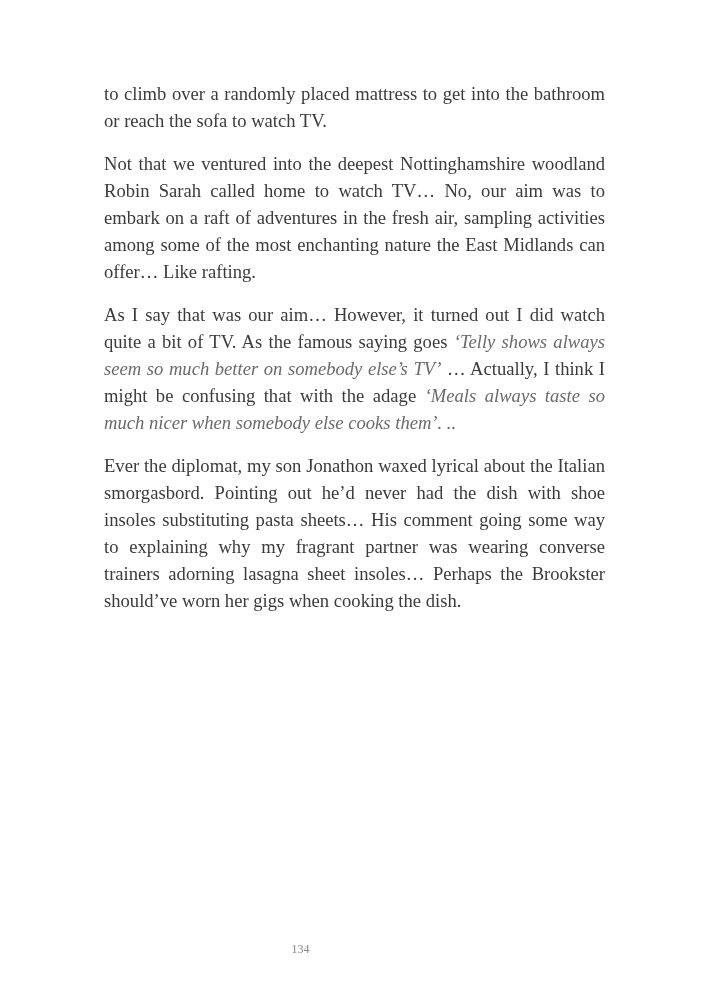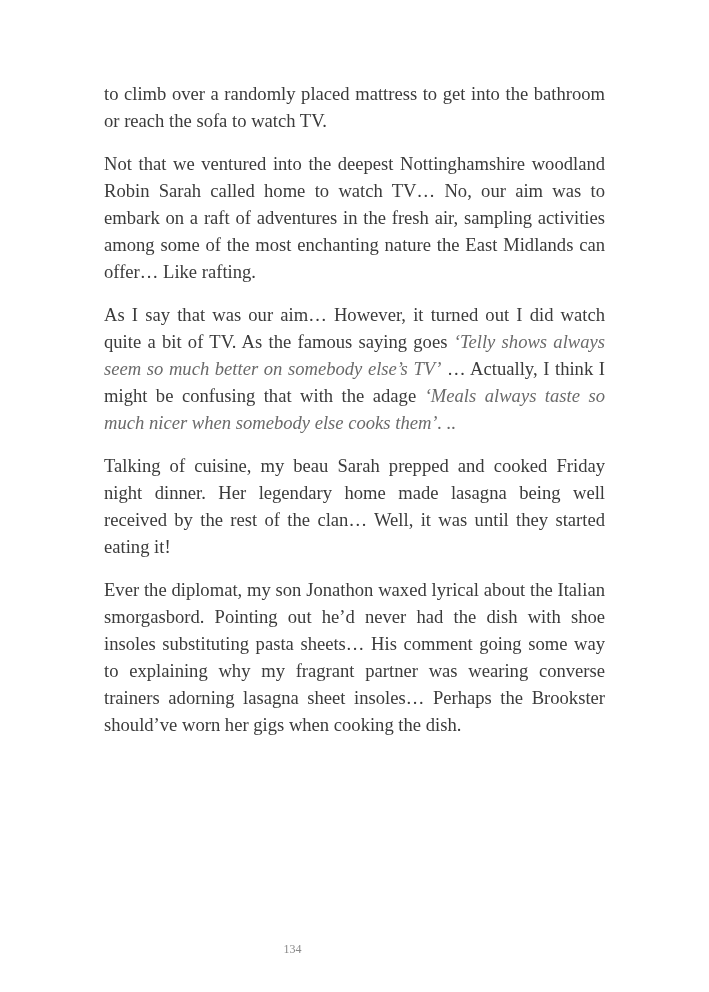--- a/index.html
+++ b/index.html
@@ -30,41 +30,38 @@
     }
     .para:first-child {
       margin-top: 0;
     }
     .quote {
       font-style: italic;
       color: #6a6a6a;
     }
     .page-number {
       position: absolute;
-      left: 4px;
+      left: 12px;
       width: 577px;
       top: 942px;
       text-align: center;
       font-family: "Liberation Serif", "DejaVu Serif", serif;
       font-size: 12px;
       color: #888888;
     }
   </style>
 </head>
 <body>
 
 <div class="page">
   <p class="para">
     <span>to climb over a randomly placed mattress to get into the bathroom or reach the sofa to watch TV.</span>
   </p>
   <p class="para">
     <span>Not that we ventured into the deepest Nottinghamshire woodland Robin Sarah called home to watch TV… No, our aim was to embark on a raft of adventures in the fresh air, sampling activities among some of the most enchanting nature the East Midlands can offer… Like rafting.</span>
   </p>
   <p class="para"><span>As I say that was our aim… However, it turned out I did watch quite a bit of TV. As the famous saying goes </span><span class="quote">‘Telly shows always seem so much better on somebody else’s TV’</span><span> … Actually, I think I might be confusing that with the adage </span><span class="quote">‘Meals always taste so much nicer when somebody else cooks them’. ..</span></p>
   <p class="para">
-    <span>Talking of cuisine, my beau Sarah prepped and cooked Friday night dinner. Her legendary home made lasagna being well received by the rest of the clan… Well, it was until they started eating it!</span>
-  </p>
-  <p class="para">
     <span>Ever the diplomat, my son Jonathon waxed lyrical about the Italian smorgasbord. Pointing out he’d never had the dish with shoe insoles substituting pasta sheets… His comment going some way to explaining why my fragrant partner was wearing converse trainers adorning lasagna sheet insoles… Perhaps the Brookster should’ve worn her gigs when cooking the dish.</span>
   </p>
 </div>
 
 <div class="page-number">134</div>
 
 </body></html>

